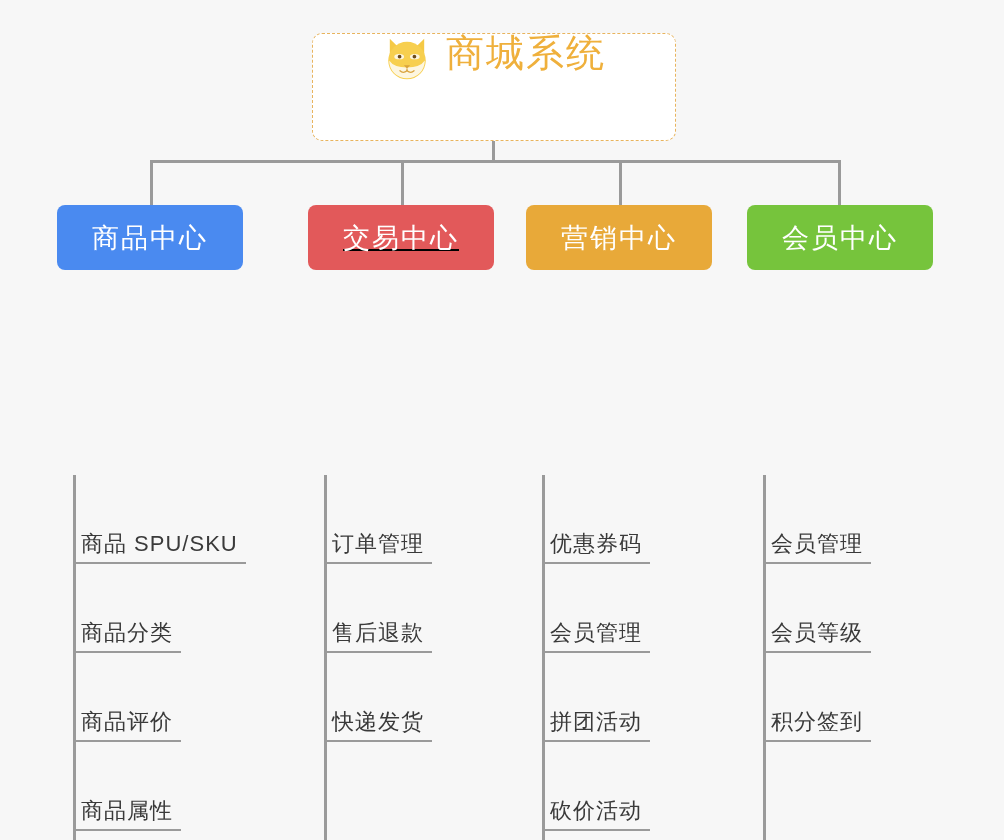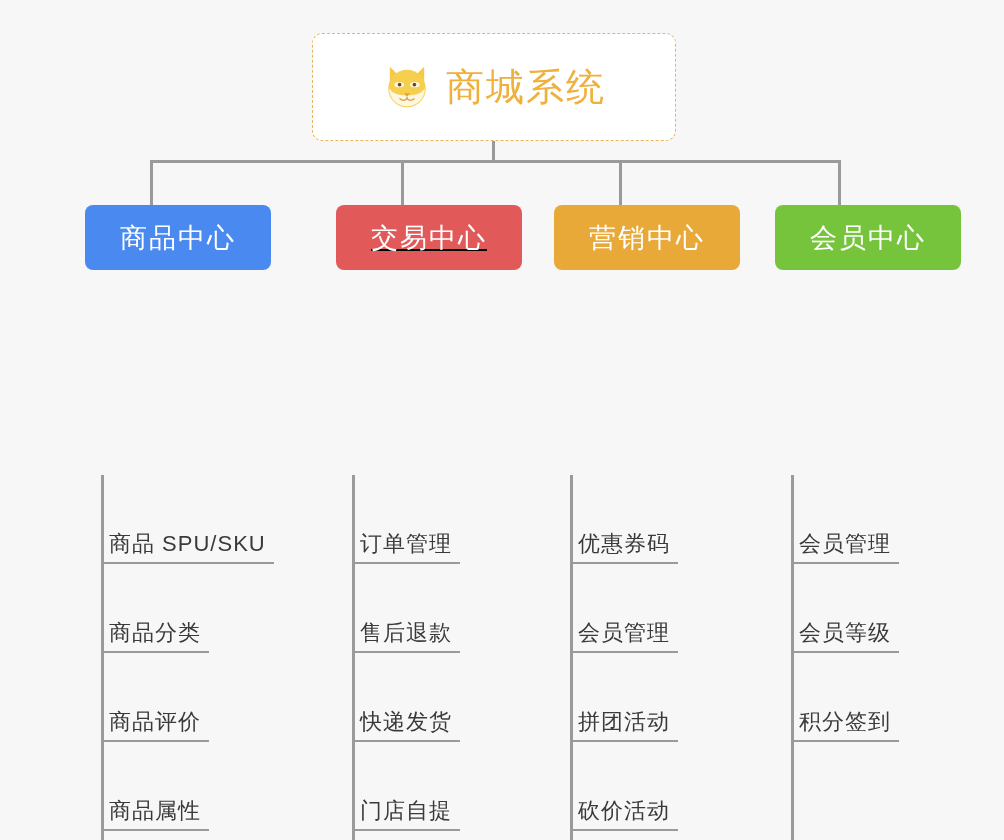--- a/index.html
+++ b/index.html
@@ -25,21 +25,20 @@
     position: absolute;
     left: 312px;
     top: 33px;
     width: 364px;
     height: 108px;
     box-sizing: border-box;
     background: #ffffff;
     border: 1px dashed #e8b45e;
     border-radius: 10px;
     display: flex;
-    align-items: center;
     justify-content: center;
     gap: 14px;
   }
   .root-icon {
     width: 50px;
     height: 50px;
     flex: 0 0 auto;
     display: block;
   }
   .root-title {
@@ -70,21 +69,20 @@
   .conn-drop {           
     top: 160px;
     width: 3px;
     height: 48px;
   }
 
   
   .column {
     position: absolute;
     top: 205px;
-    margin-left: 28px;
   }
   .cat-box {
     height: 65px;
     border-radius: 8px;
     display: flex;
     align-items: center;
     justify-content: center;
     color: #ffffff;
     font-size: 27px;
     letter-spacing: 2px;
@@ -184,23 +182,20 @@
         <ul class="leaf-list" style="left: 16px;">
           <li class="leaf">
             <span class="leaf-label">订单管理</span>
           </li>
           <li class="leaf">
             <span class="leaf-label">售后退款</span>
           </li>
           <li class="leaf">
             <span class="leaf-label">快递发货</span>
           </li>
-          <li class="leaf">
-            <span class="leaf-label">门店自提</span>
-          </li>
           <li class="leaf"></li>
         </ul>
       </div>
       <div class="column" style="left: 526px; width: 170px;">
         <div class="cat-box" style="background: rgb(232, 169, 57); width: 186px;">
           <span>营销中心</span>
         </div>
         <div class="trunk" style="left: 16px; height: 532px; background: rgb(154, 154, 154);"></div>
         <ul class="leaf-list" style="left: 16px;">
           <li class="leaf">

